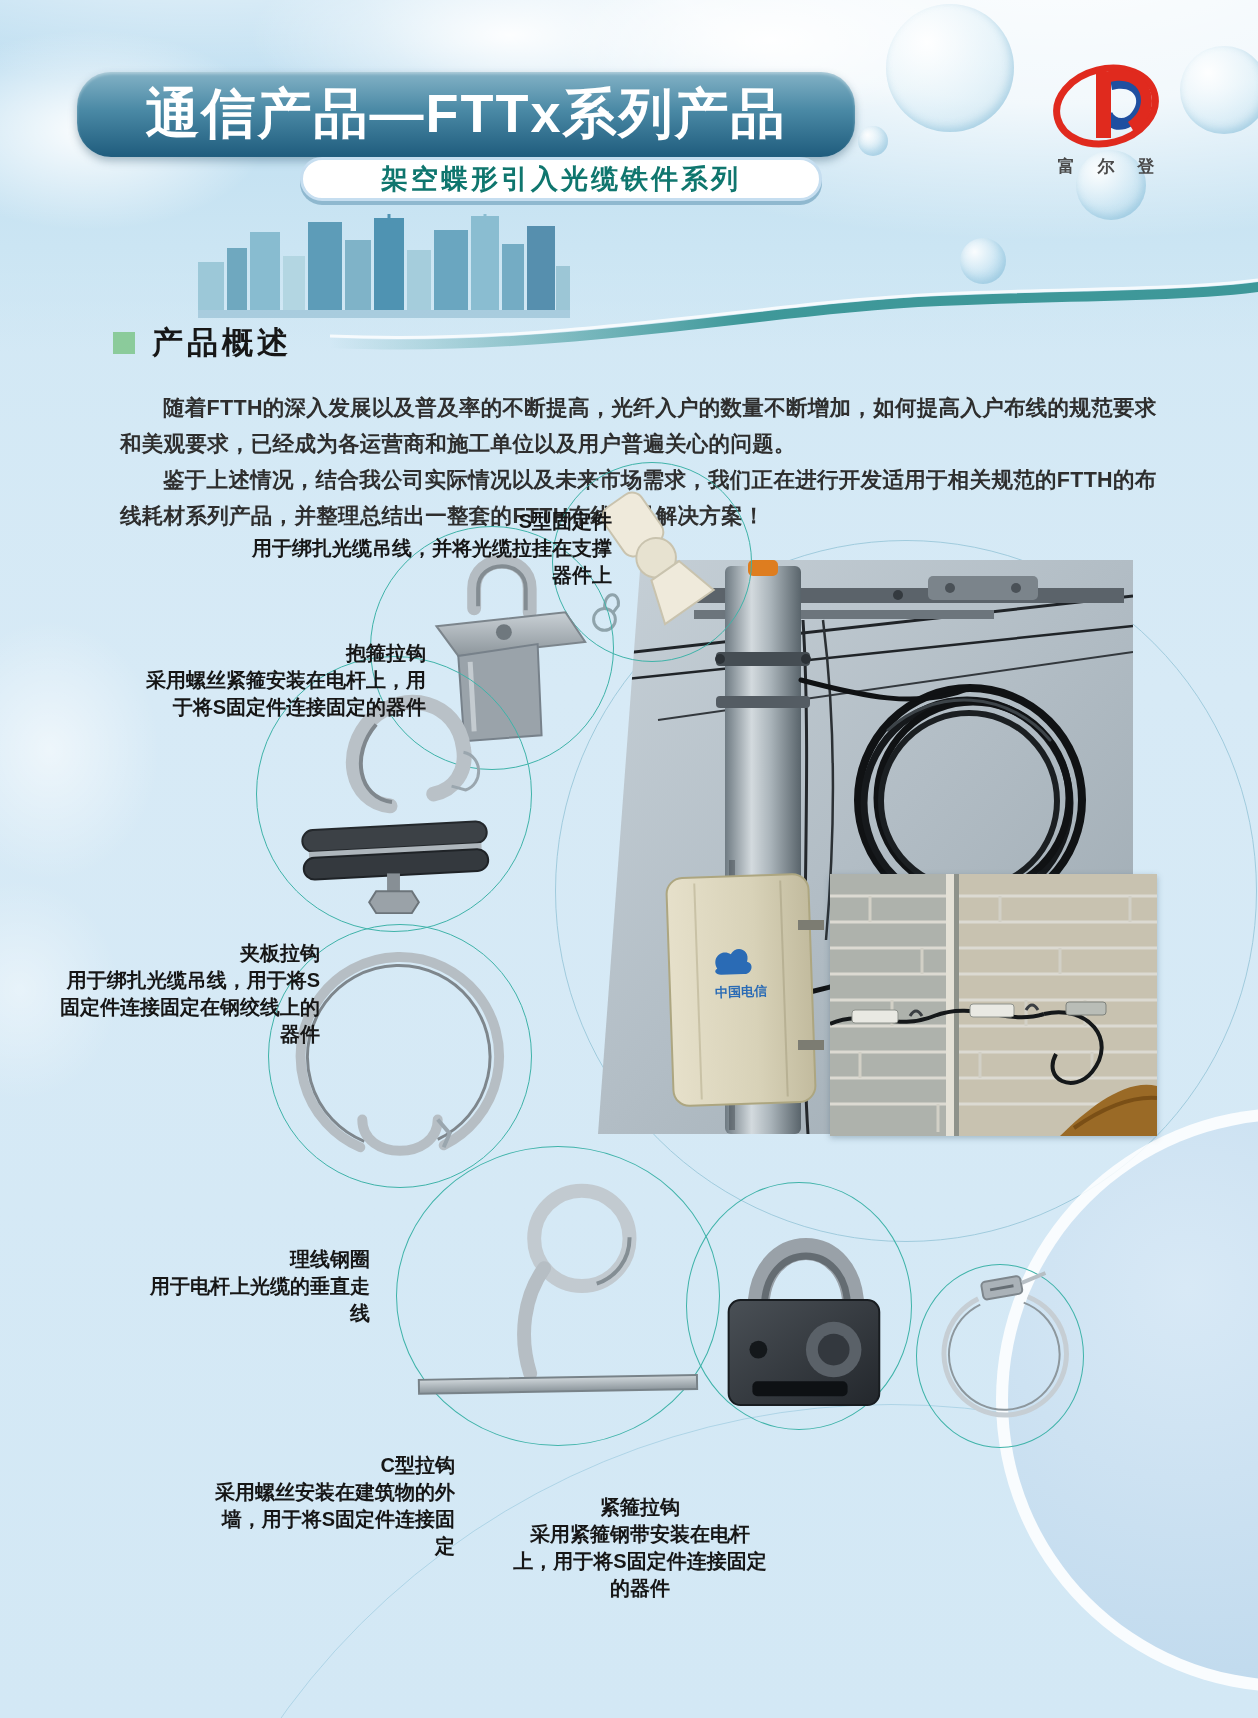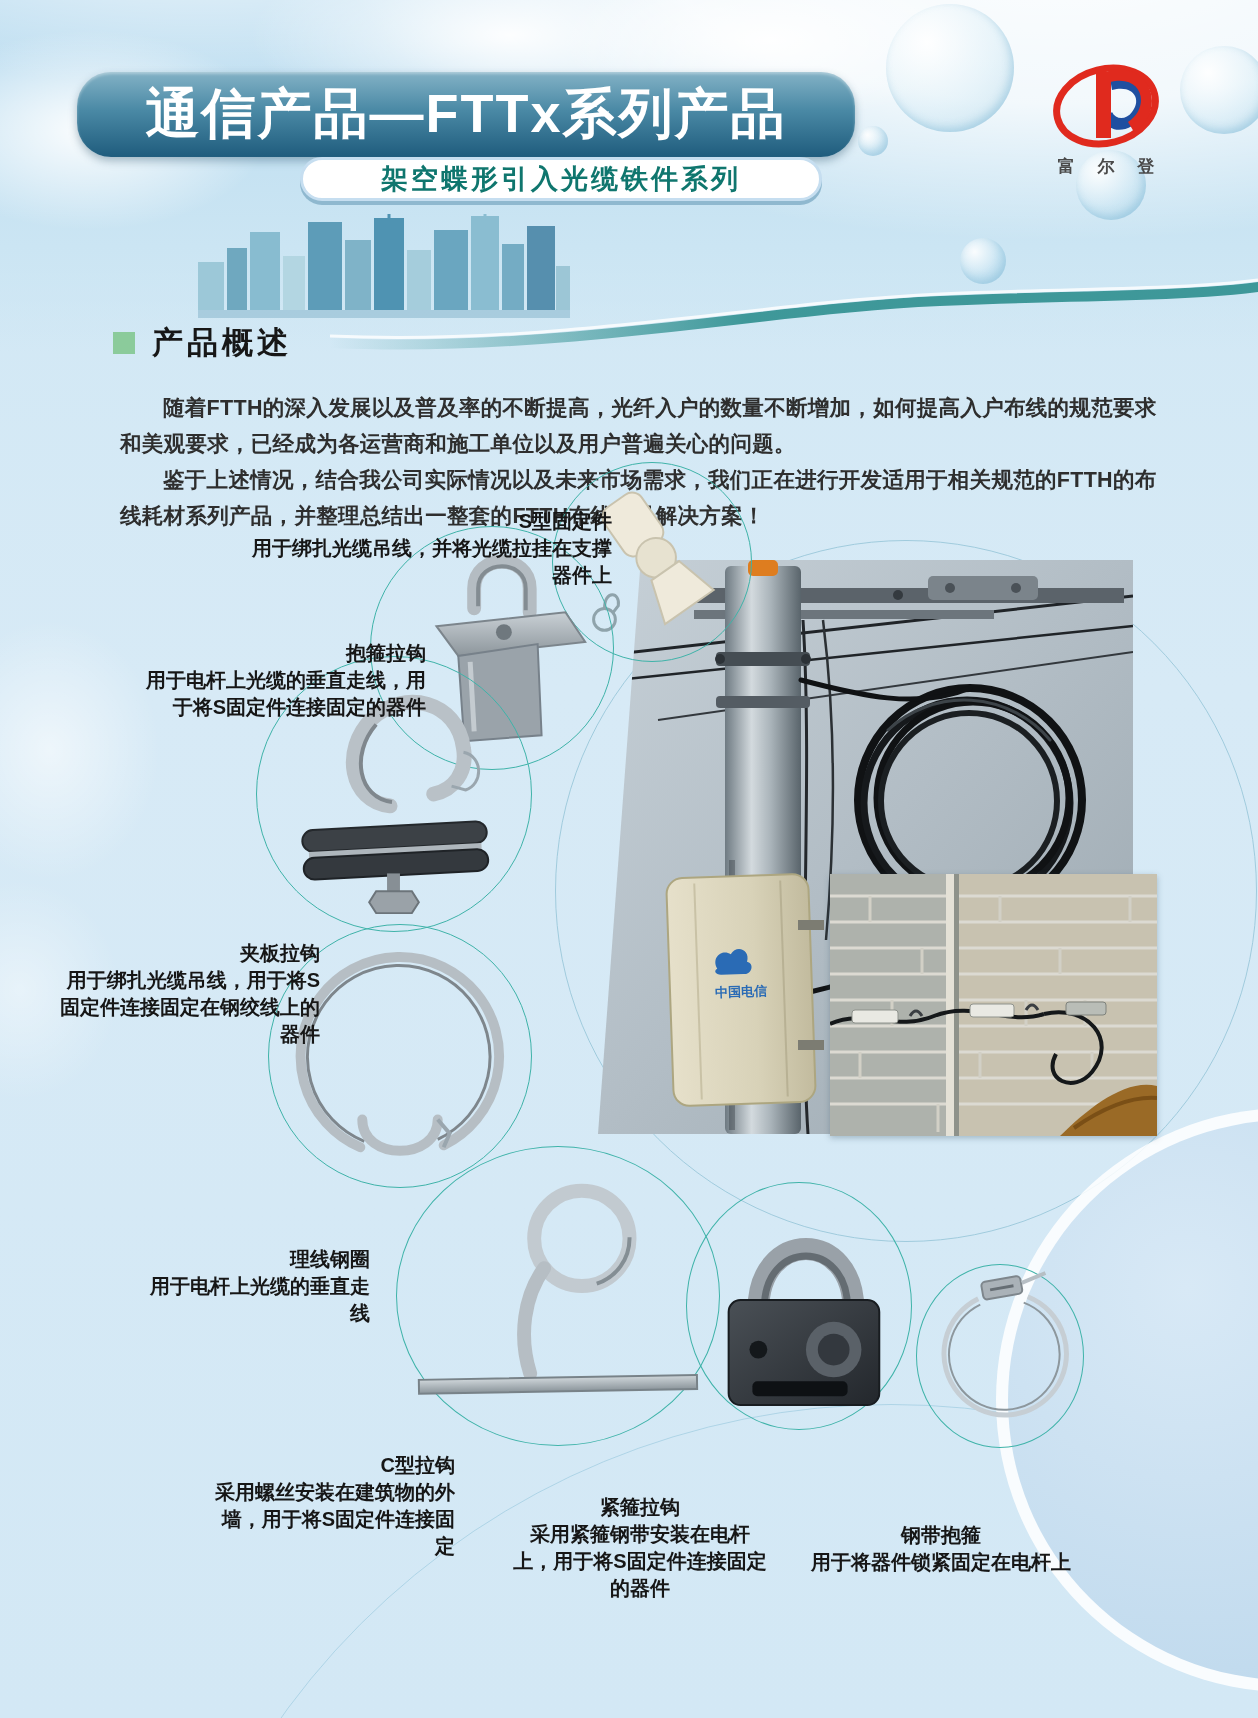--- a/index.html
+++ b/index.html
@@ -358,36 +358,32 @@
       <line x1="106" y1="18" x2="130" y2="8" stroke="#b6bec4" stroke-width="4"></line>
     </svg>
   </div>
 
   <div class="plabel al-right" style="left:238px;top:508px;width:374px;">
     <span>S型固定件</span>
     <span>用于绑扎光缆吊线，并将光缆拉挂在支撑器件上</span>
   </div>
   <div class="plabel al-right" style="left:130px;top:628px;width:296px;margin-top:12px;">
     <span>抱箍拉钩</span>
-    <span>用于电杆上光缆的垂直走线，用于将S固定件连接固定的器件</span>
+    <span>采用螺丝紧箍安装在电杆上，用于将S固定件连接固定的器件</span>
   </div>
   <div class="plabel al-right" style="left:58px;top:940px;width:262px;">
     <span>夹板拉钩</span>
     <span>用于绑扎光缆吊线，用于将S固定件连接固定在钢绞线上的器件</span>
   </div>
   <div class="plabel al-right" style="left:140px;top:1246px;width:230px;">
     <span>理线钢圈</span>
     <span>用于电杆上光缆的垂直走线</span>
   </div>
   <div class="plabel al-right" style="left:207px;top:1452px;width:248px;">
     <span>C型拉钩</span>
     <span>采用螺丝安装在建筑物的外墙，用于将S固定件连接固定</span>
   </div>
   <div class="plabel al-center" style="left:512px;top:1494px;width:256px;">
     <span>紧箍拉钩</span>
     <span>采用紧箍钢带安装在电杆上，用于将S固定件连接固定的器件</span>
   </div>
-  <div class="plabel al-center" style="left:806px;top:1522px;width:270px;">
-    <span>钢带抱箍</span>
-    <span>用于将器件锁紧固定在电杆上</span>
-  </div>
 
 </div>
 
 </body></html>

